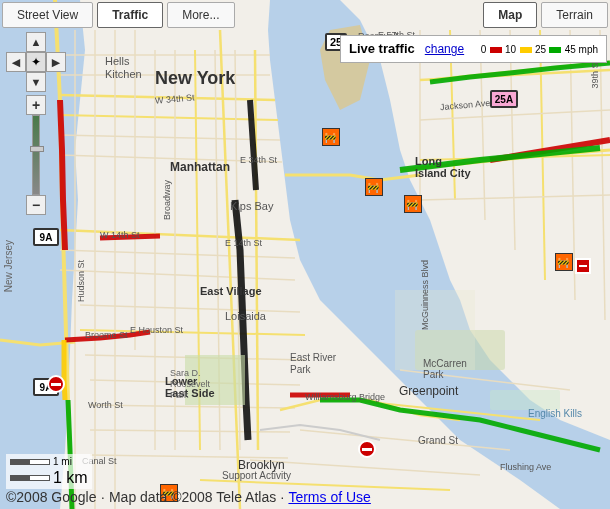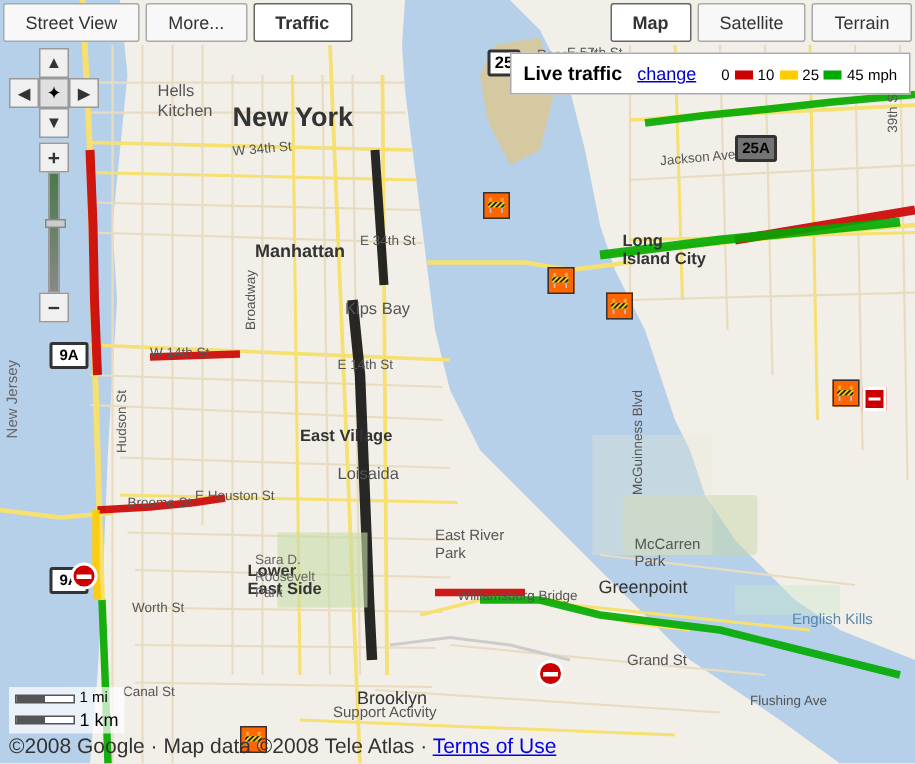--- a/index.html
+++ b/index.html
@@ -296,25 +296,24 @@
     <rect x="490" y="390" width="70" height="20" fill="#c8e8c8" rx="2" opacity="0.4"></rect>
 
     <rect x="395" y="290" width="80" height="80" fill="#e8e8d0" opacity="0.3"></rect>
 
     <rect x="185" y="355" width="60" height="50" fill="#c8dca8" opacity="0.6"></rect>
 
   </svg>
 
   <div id="toolbar">
     <button class="toolbar-btn">Street View</button>
+    <button class="toolbar-btn active">Traffic</button>
     <button class="toolbar-btn">More...</button>
-    <button class="toolbar-btn active">Traffic</button>
     <div style="flex:1"></div>
     <button class="toolbar-btn active">Map</button>
-    <button class="toolbar-btn">Satellite</button>
     <button class="toolbar-btn">Terrain</button>
   </div>
 
   <div id="nav-controls">
     <div id="nav-cross">
       <div></div>
       <button class="nav-btn">▲</button>
       <div></div>
       <button class="nav-btn">◀</button>
       <div class="nav-cross-center">✦</div>
@@ -390,21 +389,21 @@
 
     <div style="position:absolute;top:260px;left:420px;font-size:9px;color:#555;writing-mode:vertical-rl;transform:rotate(180deg);">McGuinness Blvd</div>
 
     <div style="position:absolute;top:60px;left:590px;font-size:9px;color:#555;writing-mode:vertical-rl;transform:rotate(180deg);">39th St</div>
 
     <div style="position:absolute;top:30px;left:378px;font-size:9px;color:#555;">E 57th St</div>
   </div>
 
   <div style="position:absolute;top:33px;left:325px;background:white;border:2px solid #333;border-radius:2px;width:22px;height:18px;display:flex;align-items:center;justify-content:center;font-size:11px;font-weight:bold;z-index:60;">25</div>
 
-  <div style="position:absolute;top:90px;left:490px;background:#737373;border:2px solid #333;border-radius:2px;width:28px;height:18px;display:flex;align-items:center;justify-content:center;font-size:10px;font-weight:bold;z-index:60;">25A</div>
+  <div style="position:absolute;top:90px;left:490px;background:#f9a8d4;border:2px solid #333;border-radius:2px;width:28px;height:18px;display:flex;align-items:center;justify-content:center;font-size:10px;font-weight:bold;z-index:60;">25A</div>
 
   <div style="position:absolute;top:228px;left:33px;background:white;border:2px solid #333;border-radius:2px;width:26px;height:18px;display:flex;align-items:center;justify-content:center;font-size:10px;font-weight:bold;z-index:60;">9A</div>
 
   <div style="position:absolute;top:378px;left:33px;background:white;border:2px solid #333;border-radius:2px;width:26px;height:18px;display:flex;align-items:center;justify-content:center;font-size:10px;font-weight:bold;z-index:60;">9A</div>
 
   <div style="position:absolute;top:128px;left:322px;background:#ff6600;border:1px solid #333;width:18px;height:18px;display:flex;align-items:center;justify-content:center;font-size:10px;color:white;z-index:60;">🚧</div>
   <div style="position:absolute;top:178px;left:365px;background:#ff6600;border:1px solid #333;width:18px;height:18px;display:flex;align-items:center;justify-content:center;font-size:10px;color:white;z-index:60;">🚧</div>
   <div style="position:absolute;top:195px;left:404px;background:#ff6600;border:1px solid #333;width:18px;height:18px;display:flex;align-items:center;justify-content:center;font-size:10px;color:white;z-index:60;">🚧</div>
   <div style="position:absolute;top:253px;left:555px;background:#ff6600;border:1px solid #333;width:18px;height:18px;display:flex;align-items:center;justify-content:center;font-size:10px;color:white;z-index:60;">🚧</div>
   <div style="position:absolute;top:484px;left:160px;background:#ff6600;border:1px solid #333;width:18px;height:18px;display:flex;align-items:center;justify-content:center;font-size:10px;color:white;z-index:60;">🚧</div>
@@ -436,21 +435,21 @@
     </div>
   </div>
 
   <div id="scale-bar">
     <div style="display:flex;align-items:center;margin-bottom:2px;">
       <div style="width:40px;height:6px;background:linear-gradient(to right,#555 50%,white 50%);border:1px solid #555;"></div>
       <span style="margin-left:3px;font-size:10px;">1 mi</span>
     </div>
     <div style="display:flex;align-items:center;">
       <div style="width:40px;height:6px;background:linear-gradient(to right,#555 50%,white 50%);border:1px solid #555;"></div>
-      <span style="margin-left:3px;font-size:12px;">1 km</span>
+      <span style="margin-left:3px;font-size:16px;">1 km</span>
     </div>
   </div>
 
   <div id="copyright-left">
     <span>©2008 Google · Map data ©2008 Tele Atlas ·</span>
     <a href="#">Terms of Use</a>
   </div>
 
 </div>
 

